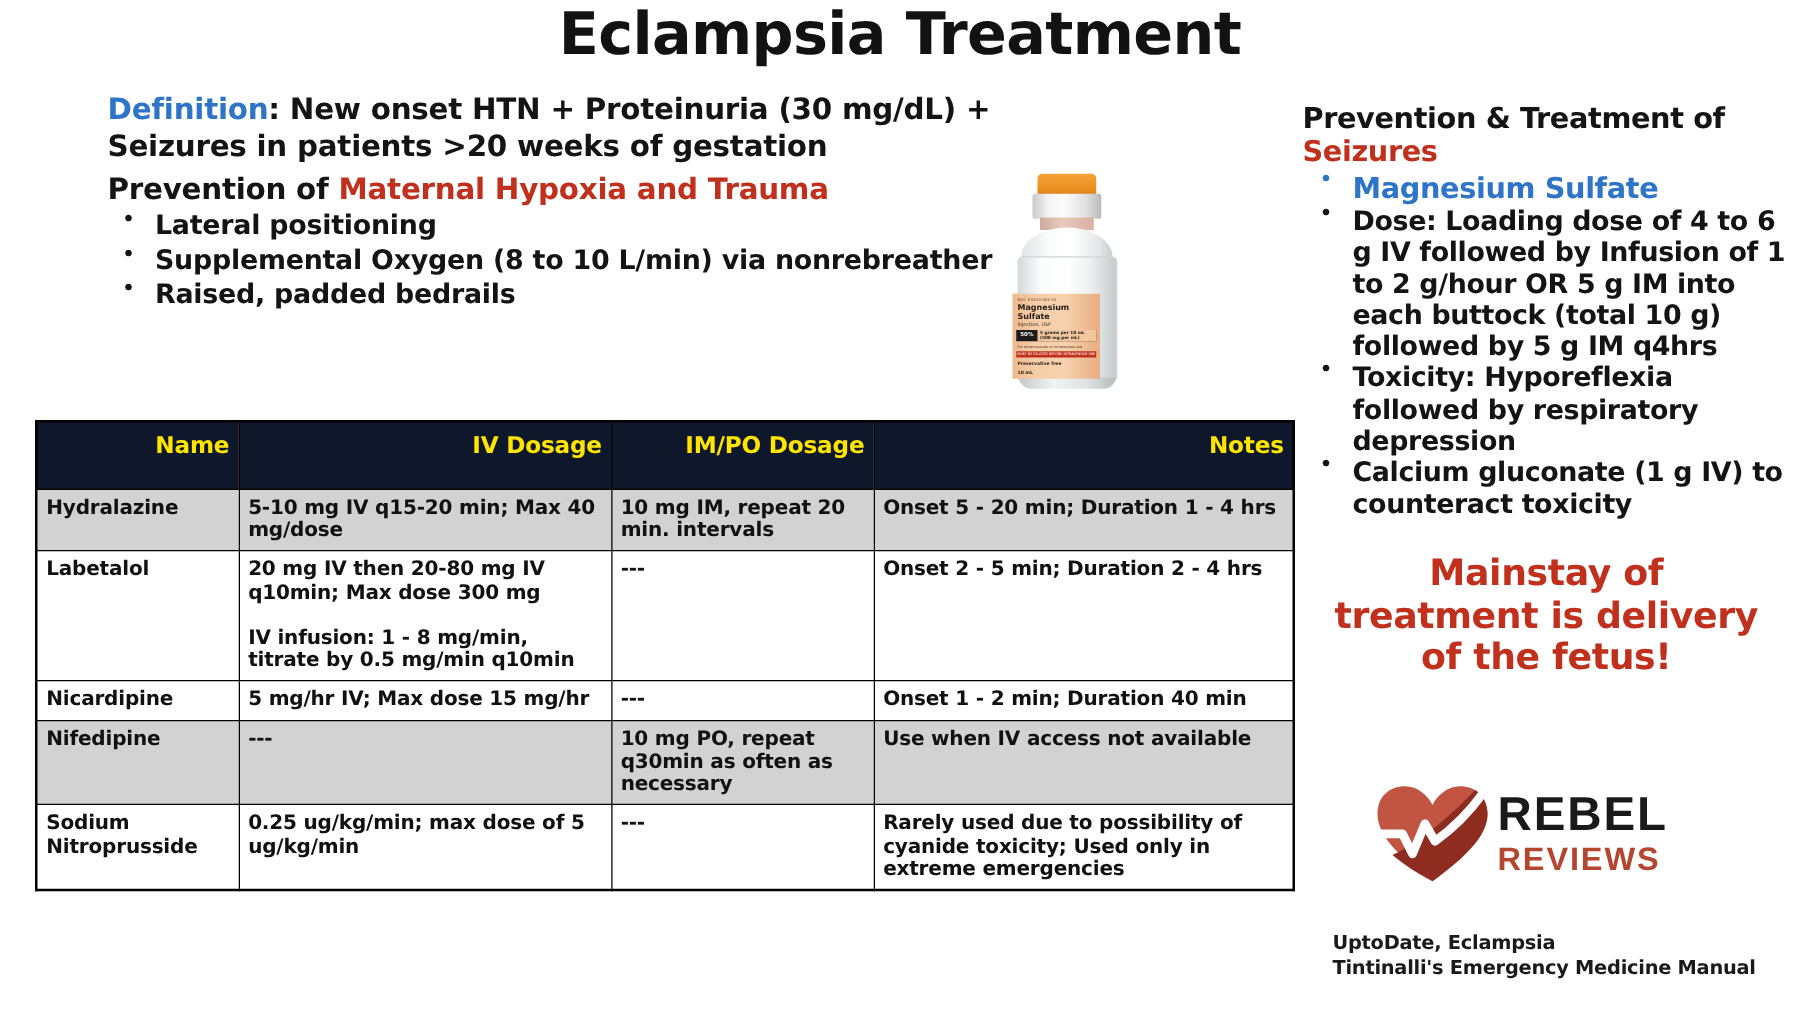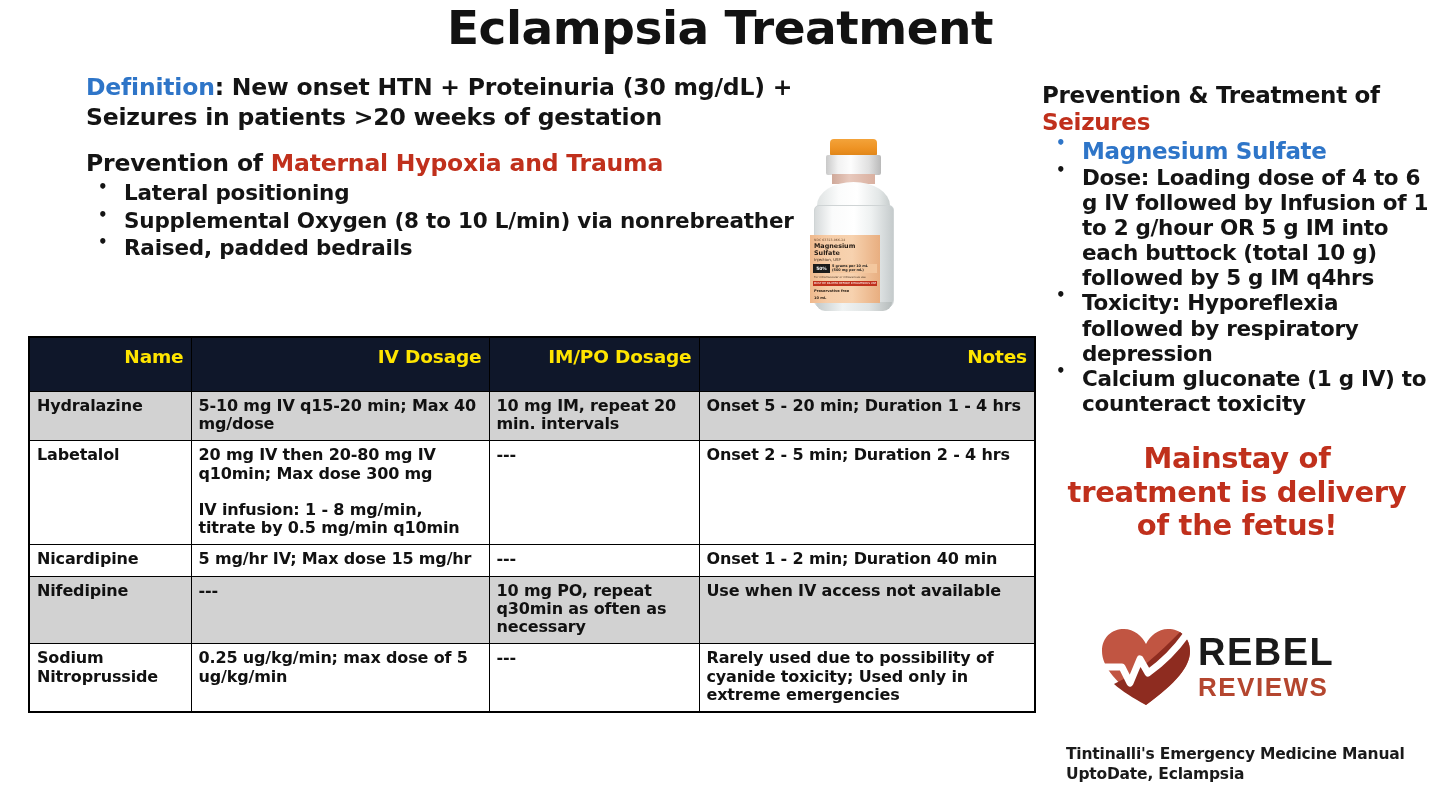--- a/index.html
+++ b/index.html
@@ -45,21 +45,21 @@
   }
   .defn .kw { color: #2E75C8; }
 
   .sect-head {
     font-size: 23.5px;
     font-weight: bold;
     color: #141414;
     letter-spacing: -0.2px;
   }
   .sect-head .accent { color: #C0301C; }
-  #prevention-head { margin-top: 17px; }
+  #prevention-head { margin-top: 5px; }
   #hypertension-head { margin-top: 22px; }
 
   ul.bul {
     list-style: none;
     margin: 3px 0 0 0;
     padding: 0;
   }
   ul.bul li {
     position: relative;
     padding-left: 38px;
@@ -418,15 +418,15 @@
       <path d="M2 40 L 22 40 L 30 56 L 40 32 L 48 46 C 62 36, 76 22, 86 8" fill="none" stroke="#FFFFFF" stroke-width="7" stroke-linejoin="round" stroke-linecap="round"></path>
     </svg>
   </div>
   <div class="words">
     <div class="w1">REBEL</div>
     <div class="w2">REVIEWS</div>
   </div>
 </div>
 
 <div id="citation">
+  <div>UptoDate, Eclampsia</div>
   <div>Tintinalli's Emergency Medicine Manual</div>
-  <div>UptoDate, Eclampsia</div>
 </div>
 
 </body></html>

